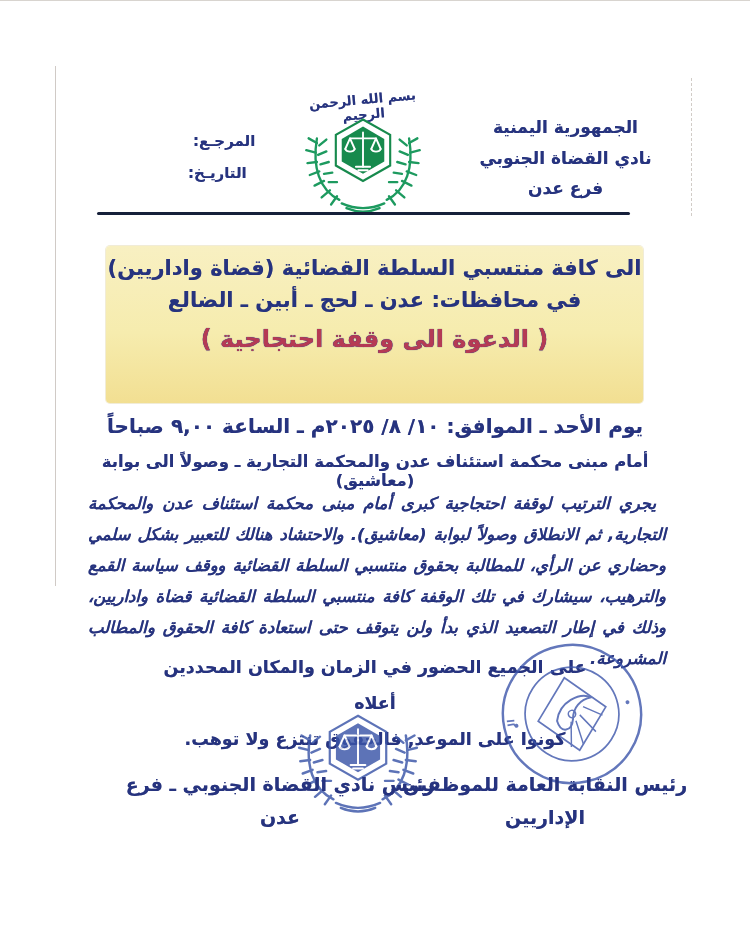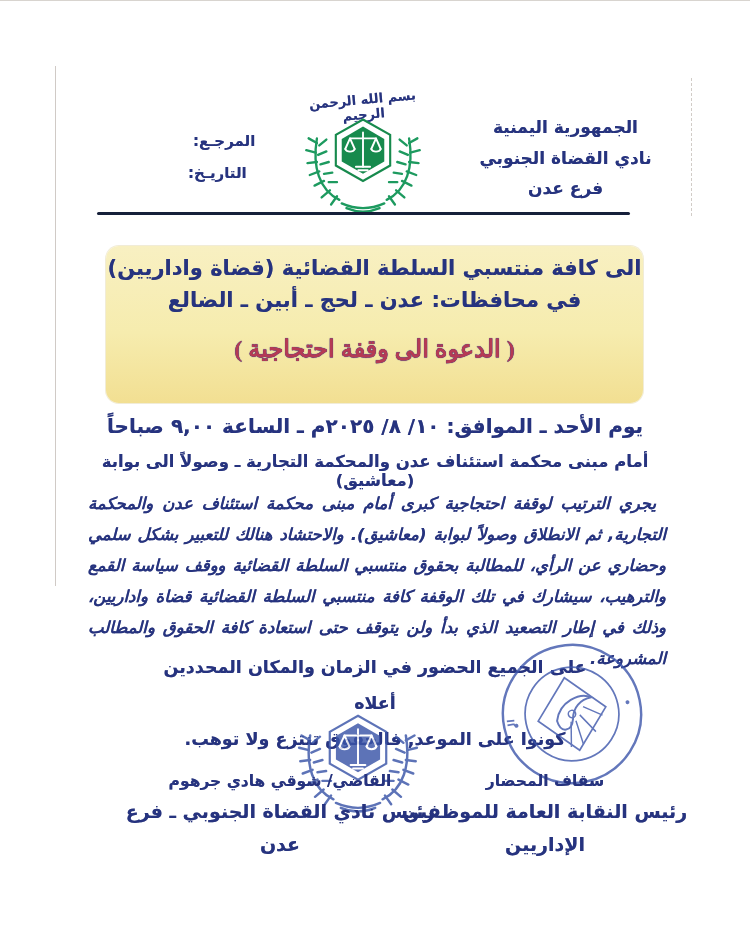--- a/index.html
+++ b/index.html
@@ -15,21 +15,21 @@
   .dashline{border-right:1px dashed #b4aba3;opacity:.6;width:0;}
   .topline{height:1px;background:#d8d4cf;width:100%;top:0;left:0;}
   
   .basmala{font-size:13px;transform:rotate(-5deg);font-weight:bold;}
   .org-block{line-height:1.8;font-size:17px;}
   .ref-label,.date-label{font-size:15px;}
   .hrule{height:3px;background:#16203a;border-radius:2px;}
   
   .notice-box{
     background:linear-gradient(180deg,#f8f0c2 0%,#f6ecae 55%,#f2df92 100%);
-    border-radius:13px;box-shadow:0 0 0 1px rgba(215,200,140,.35);
+    border-radius:4px;box-shadow:0 0 0 1px rgba(215,200,140,.35);
   }
   .notice-line{font-size:21px;letter-spacing:0;}
   .notice-title{
     font-size:24px;color:#b53a54;
     text-shadow:0 0 1px #32418c, 0 0 .5px #32418c;
   }
   .dt-line{font-size:20px;}
   .loc-line{font-size:16.5px;}
   .body-par{
     font-size:16.5px;line-height:1.88;text-align:justify;text-indent:10px;font-style:italic;
@@ -92,21 +92,21 @@
     <div>الجمهورية اليمنية</div>
     <div>نادي القضاة الجنوبي</div>
     <div>فرع عدن</div>
   </div>
 
   <div class="abs hrule" style="left:97px;top:212px;width:533px;"></div>
 
   <div class="abs notice-box" style="left:106px;top:246px;width:537px;height:157px;">
     <div class="ink notice-line center" style="margin-top:10px;">الى كافة منتسبي السلطة القضائية (قضاة واداريين)</div>
     <div class="ink notice-line center" style="margin-top:8px;">في محافظات: عدن ـ لحج ـ أبين ـ الضالع</div>
-    <div class="ink notice-title center" style="margin-top:23px;font-family:Liberation Serif, serif;">( الدعوة الى وقفة احتجاجية )</div>
+    <div class="ink notice-title center" style="margin-top:13px;">( الدعوة الى وقفة احتجاجية )</div>
   </div>
 
   <div class="abs ink dt-line center" style="left:75px;top:414px;width:600px;">يوم الأحد ـ الموافق: ١٠/ ٨/ ٢٠٢٥م ـ الساعة ٩,٠٠ صباحاً</div>
   <div class="abs ink loc-line center" style="left:75px;top:452px;width:600px;">أمام مبنى محكمة استئناف عدن والمحكمة التجارية ـ وصولاً الى بوابة (معاشيق)</div>
 
   <div class="abs ink body-par" style="left:88px;top:488px;width:578px;">يجري الترتيب لوقفة احتجاجية كبرى أمام مبنى محكمة استئناف عدن والمحكمة التجارية, ثم الانطلاق وصولاً لبوابة (معاشيق). والاحتشاد هنالك للتعبير بشكل سلمي وحضاري عن الرأي، للمطالبة بحقوق منتسبي السلطة القضائية ووقف سياسة القمع والترهيب، سيشارك في تلك الوقفة كافة منتسبي السلطة القضائية قضاة واداريين، وذلك في إطار التصعيد الذي بدأ ولن يتوقف حتى استعادة كافة الحقوق والمطالب المشروعة.</div>
 
   <div class="abs ink attend center" style="left:140px;top:650px;width:470px;">
     <div>على الجميع الحضور في الزمان والمكان المحددين أعلاه</div>
     <div>كونوا على الموعد, فالحقوق تنتزع ولا توهب.</div>
@@ -155,22 +155,20 @@
         <path d="M39,24 l-4,9 m8,0 l-4,-9"></path>
         <path d="M35,33 a4.2,3.2 0 0 0 8,0"></path>
         <path d="M61,24 l-4,9 m8,0 l-4,-9"></path>
         <path d="M57,33 a4.2,3.2 0 0 0 8,0"></path>
         <path d="M44,48 h12 M46,51 h8"></path>
       </g>
     </svg>
   </div>
 
   <div class="abs ink sig-block center" style="left:110px;top:768px;width:340px;">
-    <div class="sig-name">القاضي/ شوقي هادي جرهوم</div>
     <div class="sig-title">رئيس نادي القضاة الجنوبي ـ فرع عدن</div>
   </div>
 
   <div class="abs ink sig-block center" style="left:400px;top:768px;width:290px;">
-    <div class="sig-name">سقاف المحضار</div>
     <div class="sig-title">رئيس النقابة العامة للموظفين الإداريين</div>
   </div>
 
 </div>
 
 </body></html>

